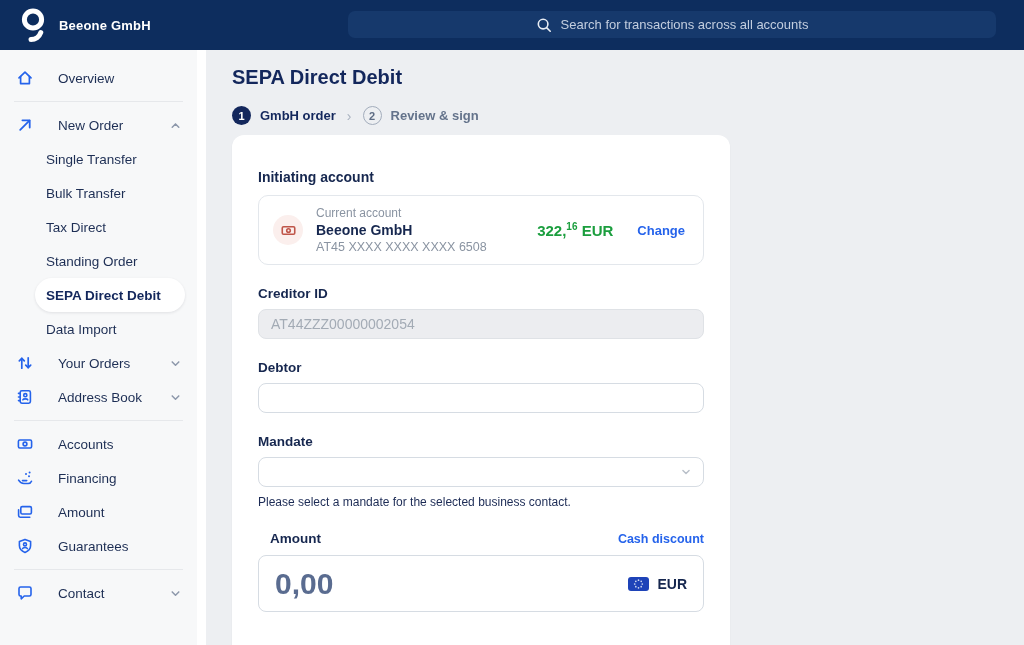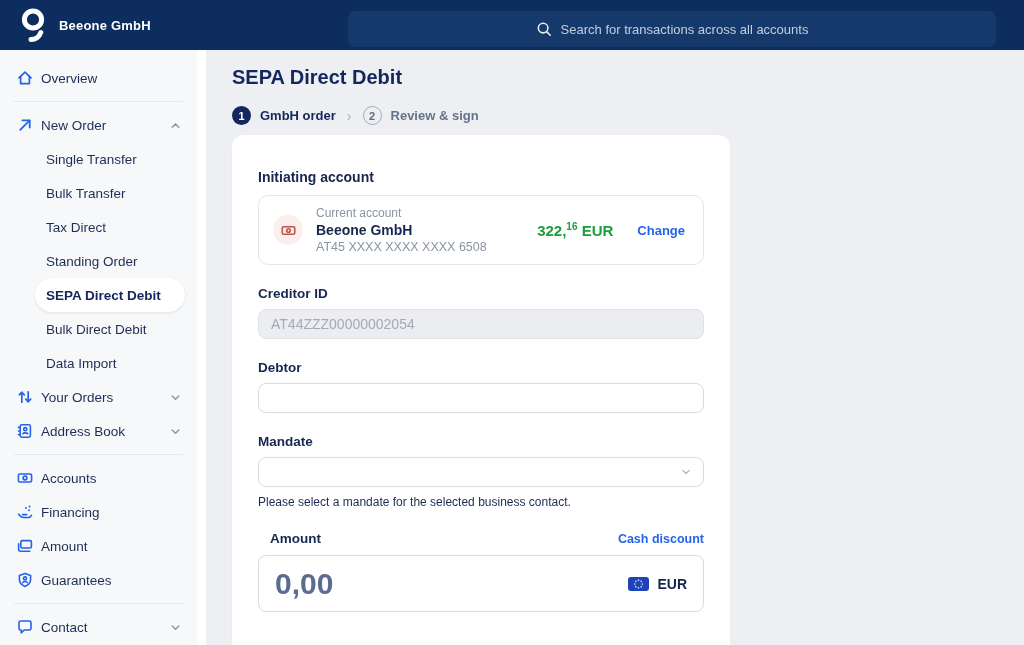--- a/index.html
+++ b/index.html
@@ -3,32 +3,32 @@
 <meta charset="utf-8">
 <style>
   * { margin:0; padding:0; box-sizing:border-box; }
   html,body { width:1024px; height:645px; overflow:hidden; }
   body { font-family:"Liberation Sans", sans-serif; background:#edeff2; color:#16274f; }
 
   
   .topbar { height:50px; background:#0d2d5e; display:flex; align-items:center; position:relative; }
   .logo { margin-left:20px; flex:0 0 auto; display:flex; align-items:center; }
   .brand { color:#ffffff; font-size:13px; font-weight:700; margin-left:12px; letter-spacing:.2px; }
-  .searchbar { position:absolute; left:348px; right:28px; top:11px; height:36px; background:#16396c;
+  .searchbar { position:absolute; left:348px; right:28px; top:11px; height:27px; background:#16396c;
                border-radius:7px; display:flex; align-items:center; justify-content:center; gap:9px; cursor:text; }
   .searchbar .ph { color:#c3cedf; font-size:13px; }
 
   
   .body-row { display:flex; height:595px; }
   .sidebar { width:197px; background:#f7f8f9; padding-top:11px; flex:0 0 auto; }
   .scroll-track { width:9px; background:#ffffff; flex:0 0 auto; }
   .main { flex:1; padding:16px 0 0 26px; overflow:hidden; }
 
   
-  .side-item { height:34px; display:flex; align-items:center; padding:0 16px; gap:7px; position:relative; cursor:pointer; }
+  .side-item { height:34px; display:flex; align-items:center; padding:0 16px; gap:24px; position:relative; cursor:pointer; }
   .side-item .lbl { font-size:13.5px; color:#1d2e54; }
   .side-item .chev { position:absolute; right:14px; display:flex; }
   .side-divider { height:1px; background:#e6e8eb; margin:6px 14px; }
   .sub-row { height:34px; display:flex; align-items:center; margin-left:35px; padding:0 11px; cursor:pointer; width:fit-content; }
   .sub-row .lbl { font-size:13.5px; color:#1d2e54; white-space:nowrap; }
   .sub-row.selected { background:#ffffff; border-radius:999px; padding-right:24px; box-shadow:0 1px 3px rgba(16,24,40,.10); }
   .sub-row.selected .lbl { font-weight:700; color:#13275c; }
   .icn { display:flex; width:18px; justify-content:center; }
 
   
@@ -135,23 +135,20 @@
       <div class="sub-row">
         <span class="lbl">Tax Direct</span>
       </div>
       <div class="sub-row">
         <span class="lbl">Standing Order</span>
       </div>
       <div class="sub-row selected">
         <span class="lbl">SEPA Direct Debit</span>
       </div>
       <div class="sub-row">
-        <span class="lbl">Bulk Direct Debit</span>
-      </div>
-      <div class="sub-row">
         <span class="lbl">Data Import</span>
       </div>
     </div>
 
     <div class="side-item">
       <span class="icn">
         <svg width="18" height="18" viewBox="0 0 18 18" fill="none" stroke="#2563eb" stroke-width="1.7" stroke-linecap="round" stroke-linejoin="round">
           <path d="M5.8 14.2 V4.4"></path>
             <path d="M3.3 6.8 L5.8 4.3 L8.3 6.8"></path>
           <path d="M12.2 3.8 V13.6"></path>

